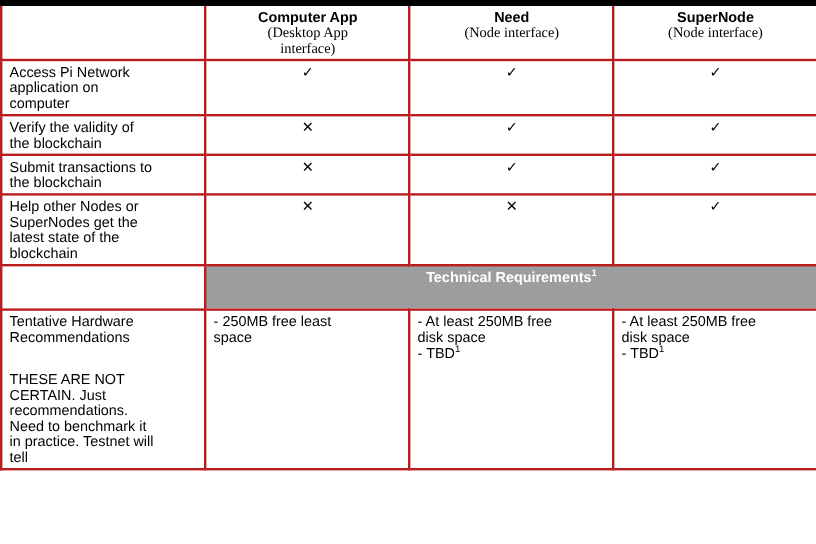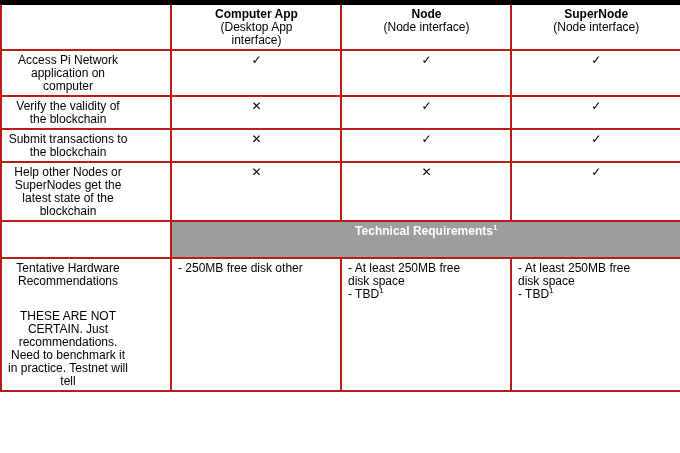--- a/index.html
+++ b/index.html
@@ -38,22 +38,23 @@
     text-align: center;
     font-weight: bold;
     padding-top: 5px;
   }
   .head-inner {
     width: 104px;
     margin: 0 auto;
   }
   .head-sub {
     font-weight: normal;
+    font-family: Liberation Serif, serif;
   }
-  td.label { text-align: center; margin-left: 16px; }
+  td.label { text-align: left; margin-left: 16px; }
   .label-inner { width: 120px; }
   td.mark {
     text-align: center;
     font-size: 12px;
     padding-top: 5px;
     font-weight: normal;
   }
   td.banner-cell {
     background: #9d9d9d;
     color: #ffffff;
@@ -87,21 +88,21 @@
       <tr style="height:43px;">
         <th class="colhead"></th>
         <th class="colhead">
           <div class="head-inner">
             <div>Computer App</div>
             <div class="head-sub">(Desktop App interface)</div>
           </div>
         </th>
         <th class="colhead">
           <div class="head-inner">
-            <div>Node</div>
+            <div>Need</div>
             <div class="head-sub">(Node interface)</div>
           </div>
         </th>
         <th class="colhead">
           <div class="head-inner">
             <div>SuperNode</div>
             <div class="head-sub">(Node interface)</div>
           </div>
         </th>
       </tr>
@@ -147,21 +148,21 @@
       </tr>
       <tr style="height:126px;">
         <td class="label">
           <div class="label-inner">
             <div>Tentative Hardware Recommendations</div>
             <div class="note">THESE ARE NOT CERTAIN. Just recommendations. Need to benchmark it in practice. Testnet will tell</div>
           </div>
         </td>
         <td class="hw">
           <div class="cell-inner">
-            <div>- 250MB free disk other</div>
+            <div>- 250MB free least space</div>
             <div><span></span><sup></sup></div>
           </div>
         </td>
         <td class="hw">
           <div class="cell-inner">
             <div>- At least 250MB free disk space</div>
             <div><span>- TBD</span><sup>1</sup></div>
           </div>
         </td>
         <td class="hw">

